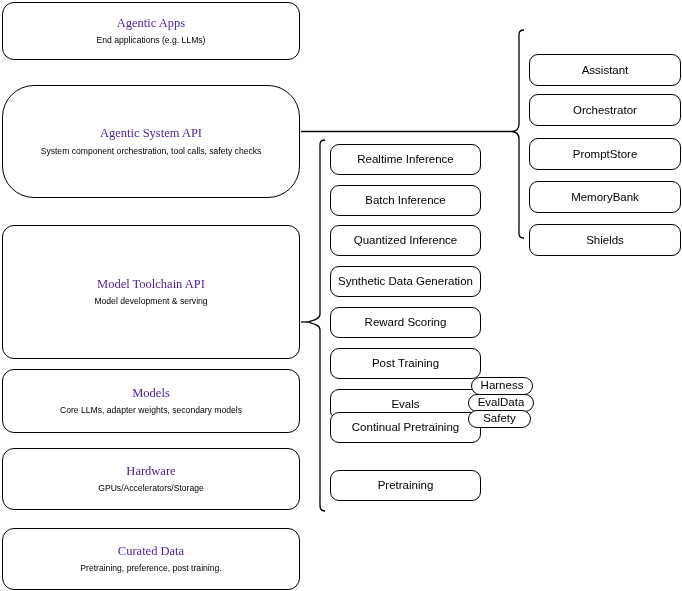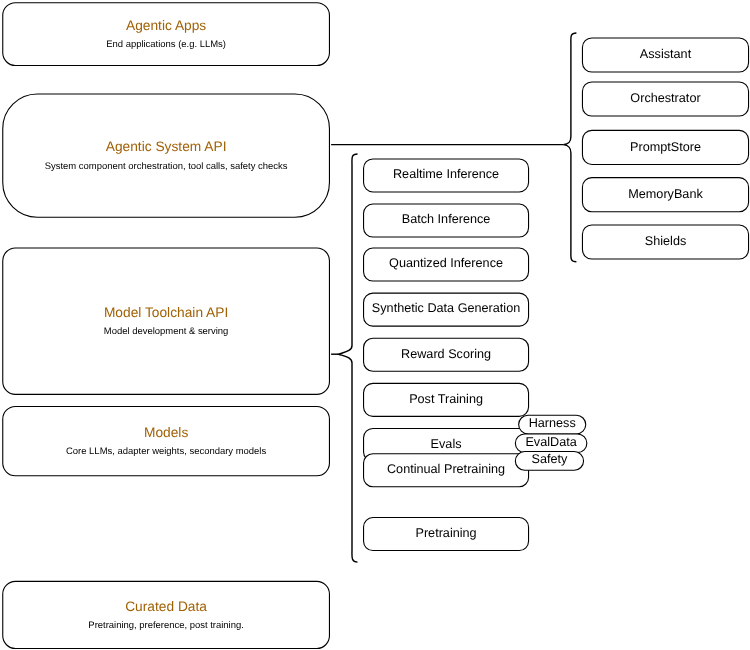--- a/index.html
+++ b/index.html
@@ -34,21 +34,22 @@
     line-height: 1.25;
   }
   
   .layer {
     left: 2px;
     width: 298px;
     border-radius: 12px;
   }
   .layer .title {
     font-size: 12.5px;
-    color: #a16207;
+    color: #4c1d95;
+    font-family: Liberation Serif, serif;
   }
   .layer .subtitle {
     font-size: 8.6px;
     color: #000;
     margin-top: 4px;
   }
   
   .item {
     border-radius: 9px;
     font-size: 11.5px;
@@ -56,20 +57,21 @@
   .mid {
     left: 330px;
     width: 151px;
     height: 31px;
     text-align: right;
   }
   .right {
     left: 529px;
     width: 152px;
     height: 32px;
+    margin-top: 20px;
   }
   
   .pill {
     position: absolute;
     box-sizing: border-box;
     border: 1.3px solid #000000;
     background: #ffffff;
     border-radius: 11px;
     display: flex;
     align-items: center;
@@ -131,20 +133,24 @@
     <div class="box layer" style="top:225px;height:134px;">
       <div class="title">Model Toolchain API</div>
       <div class="subtitle">Model development &amp; serving</div>
     </div>
 
     <div class="box layer" style="top:369px;height:64px;">
       <div class="title">Models</div>
       <div class="subtitle">Core LLMs, adapter weights, secondary models</div>
     </div>
 
+    <div class="box layer" style="top:448px;height:62px;">
+      <div class="title">Hardware</div>
+      <div class="subtitle">GPUs/Accelerators/Storage</div>
+    </div>
 
     <div class="box layer" style="top:528px;height:62px;">
       <div class="title">Curated Data</div>
       <div class="subtitle">Pretraining, preference, post training.</div>
     </div>
 
     <div class="box item mid" style="top:144px;">
         <span>Realtime Inference</span>
       </div>
 

